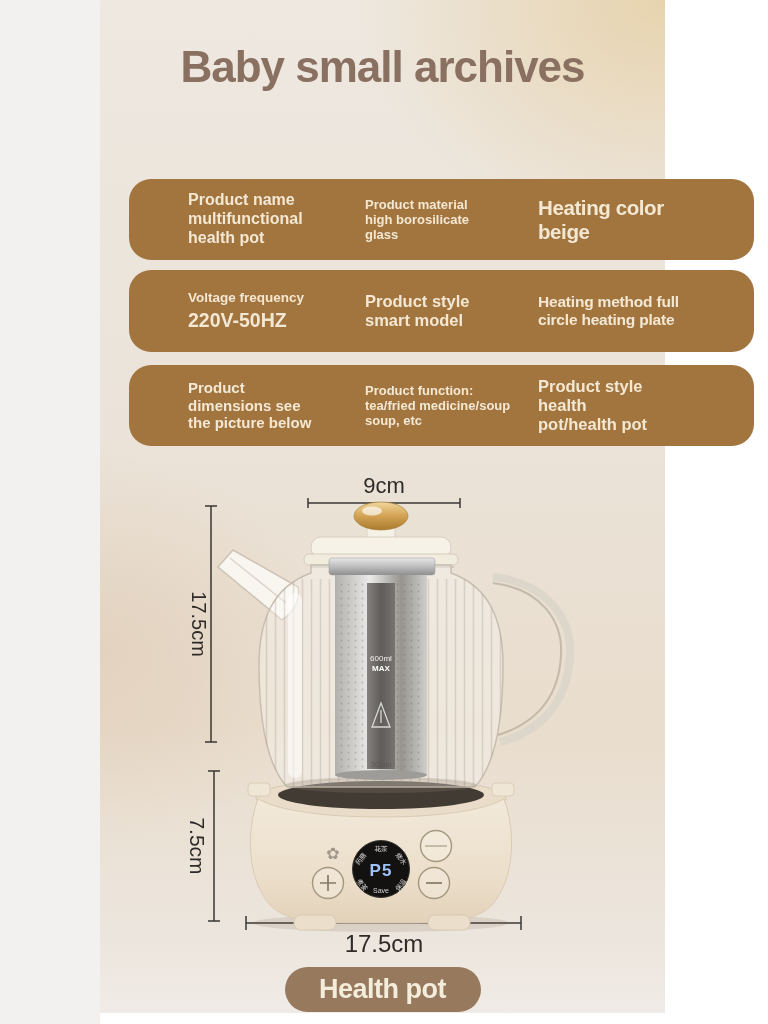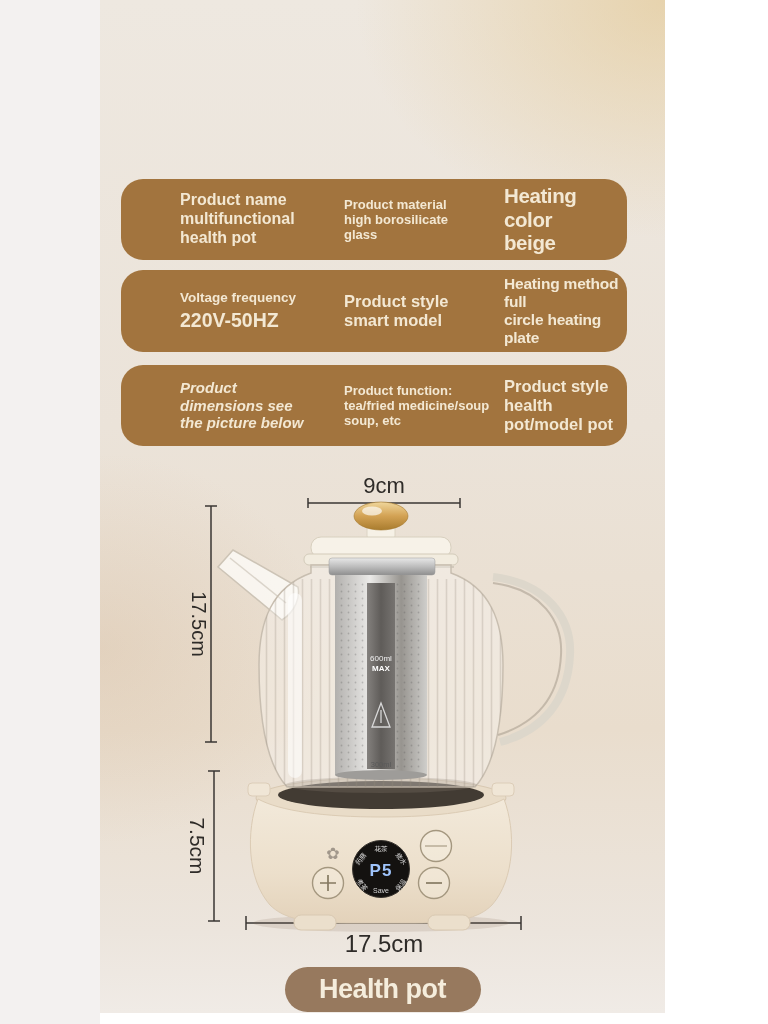--- a/index.html
+++ b/index.html
@@ -18,52 +18,53 @@
   }
   .title{
     position:absolute;top:42px;left:0;width:100%;text-align:center;
     font-size:44px;font-weight:bold;letter-spacing:-1px;color:#8a7060;margin:0;
   }
   .note{
     position:absolute;top:119px;left:0;width:100%;text-align:center;white-space:nowrap;
     font-size:13.5px;letter-spacing:-0.3px;font-weight:bold;color:#8c7160;margin:0;
   }
   .card{
-    position:absolute;left:21px;width:506px;height:81px;background:#a2743e;border-radius:22px;
+    position:absolute;left:29px;width:625px;height:81px;background:#a2743e;border-radius:22px;
     color:#f3e8d3;display:grid;grid-template-columns:164px 160px auto;align-items:center;
-    padding-left:59px;box-sizing:border-box;
+    padding-left:59px;box-sizing:border-box;gap:13px;
   }
   .card .cell{line-height:1.17;font-weight:bold;}
   .r1c1{font-size:16px;}
   .r1c2{font-size:13px;}
   .r1c3{font-size:20.5px;letter-spacing:-0.4px;line-height:1.12;}
   .r2c1 .lbl{font-size:13.5px;display:block;margin-bottom:4px;}
   .r2c1 .val{font-size:19.5px;display:block;}
   .r2c2{font-size:16.5px;}
   .r2c3{font-size:15.5px;letter-spacing:-0.2px;}
-  .r3c1{font-size:15px;font-style:italic;}
+  .r3c1{font-size:15px;}
   .r3c2{font-size:13px;}
   .r3c3{font-size:16.5px;}
   .photo{position:absolute;left:0;top:455px;width:565px;height:558px;}
   .pill{
     position:absolute;top:967px;left:50%;transform:translateX(-50%);
     width:196px;height:45px;background:#97795e;border-radius:23px;
     display:flex;align-items:center;justify-content:center;
     color:#f5eddc;font-size:27px;font-weight:bold;letter-spacing:-0.5px;
   }
   svg text{font-family:"Liberation Sans", sans-serif;}
 </style>
 </head>
 <body>
 
 <div class="left-margin"></div>
 <div class="right-margin"></div>
 
 <div class="sheet">
 
+  <h1 class="title">Baby small archives</h1>
 
   <div class="card" style="top:179px">
     <div class="cell r1c1">
       <div>Product name</div>
       <div>multifunctional</div>
       <div>health pot</div>
     </div>
     <div class="cell r1c2">
       <div>Product material</div>
       <div>high borosilicate</div>
@@ -97,21 +98,21 @@
       <div>the picture below</div>
     </div>
     <div class="cell r3c2">
       <div>Product function:</div>
       <div>tea/fried medicine/soup</div>
       <div>soup, etc</div>
     </div>
     <div class="cell r3c3">
       <div>Product style</div>
       <div>health</div>
-      <div>pot/model pot</div>
+      <div>pot/health pot</div>
     </div>
   </div>
 
   <div class="photo">
     <svg width="565" height="558" viewBox="0 0 565 558">
       <defs>
         <linearGradient id="gold" x1="0" y1="0" x2="0" y2="1">
           <stop offset="0" stop-color="#f0d79c"></stop>
             <stop offset="0.5" stop-color="#d3a254"></stop>
             <stop offset="1" stop-color="#a97c2e"></stop>

